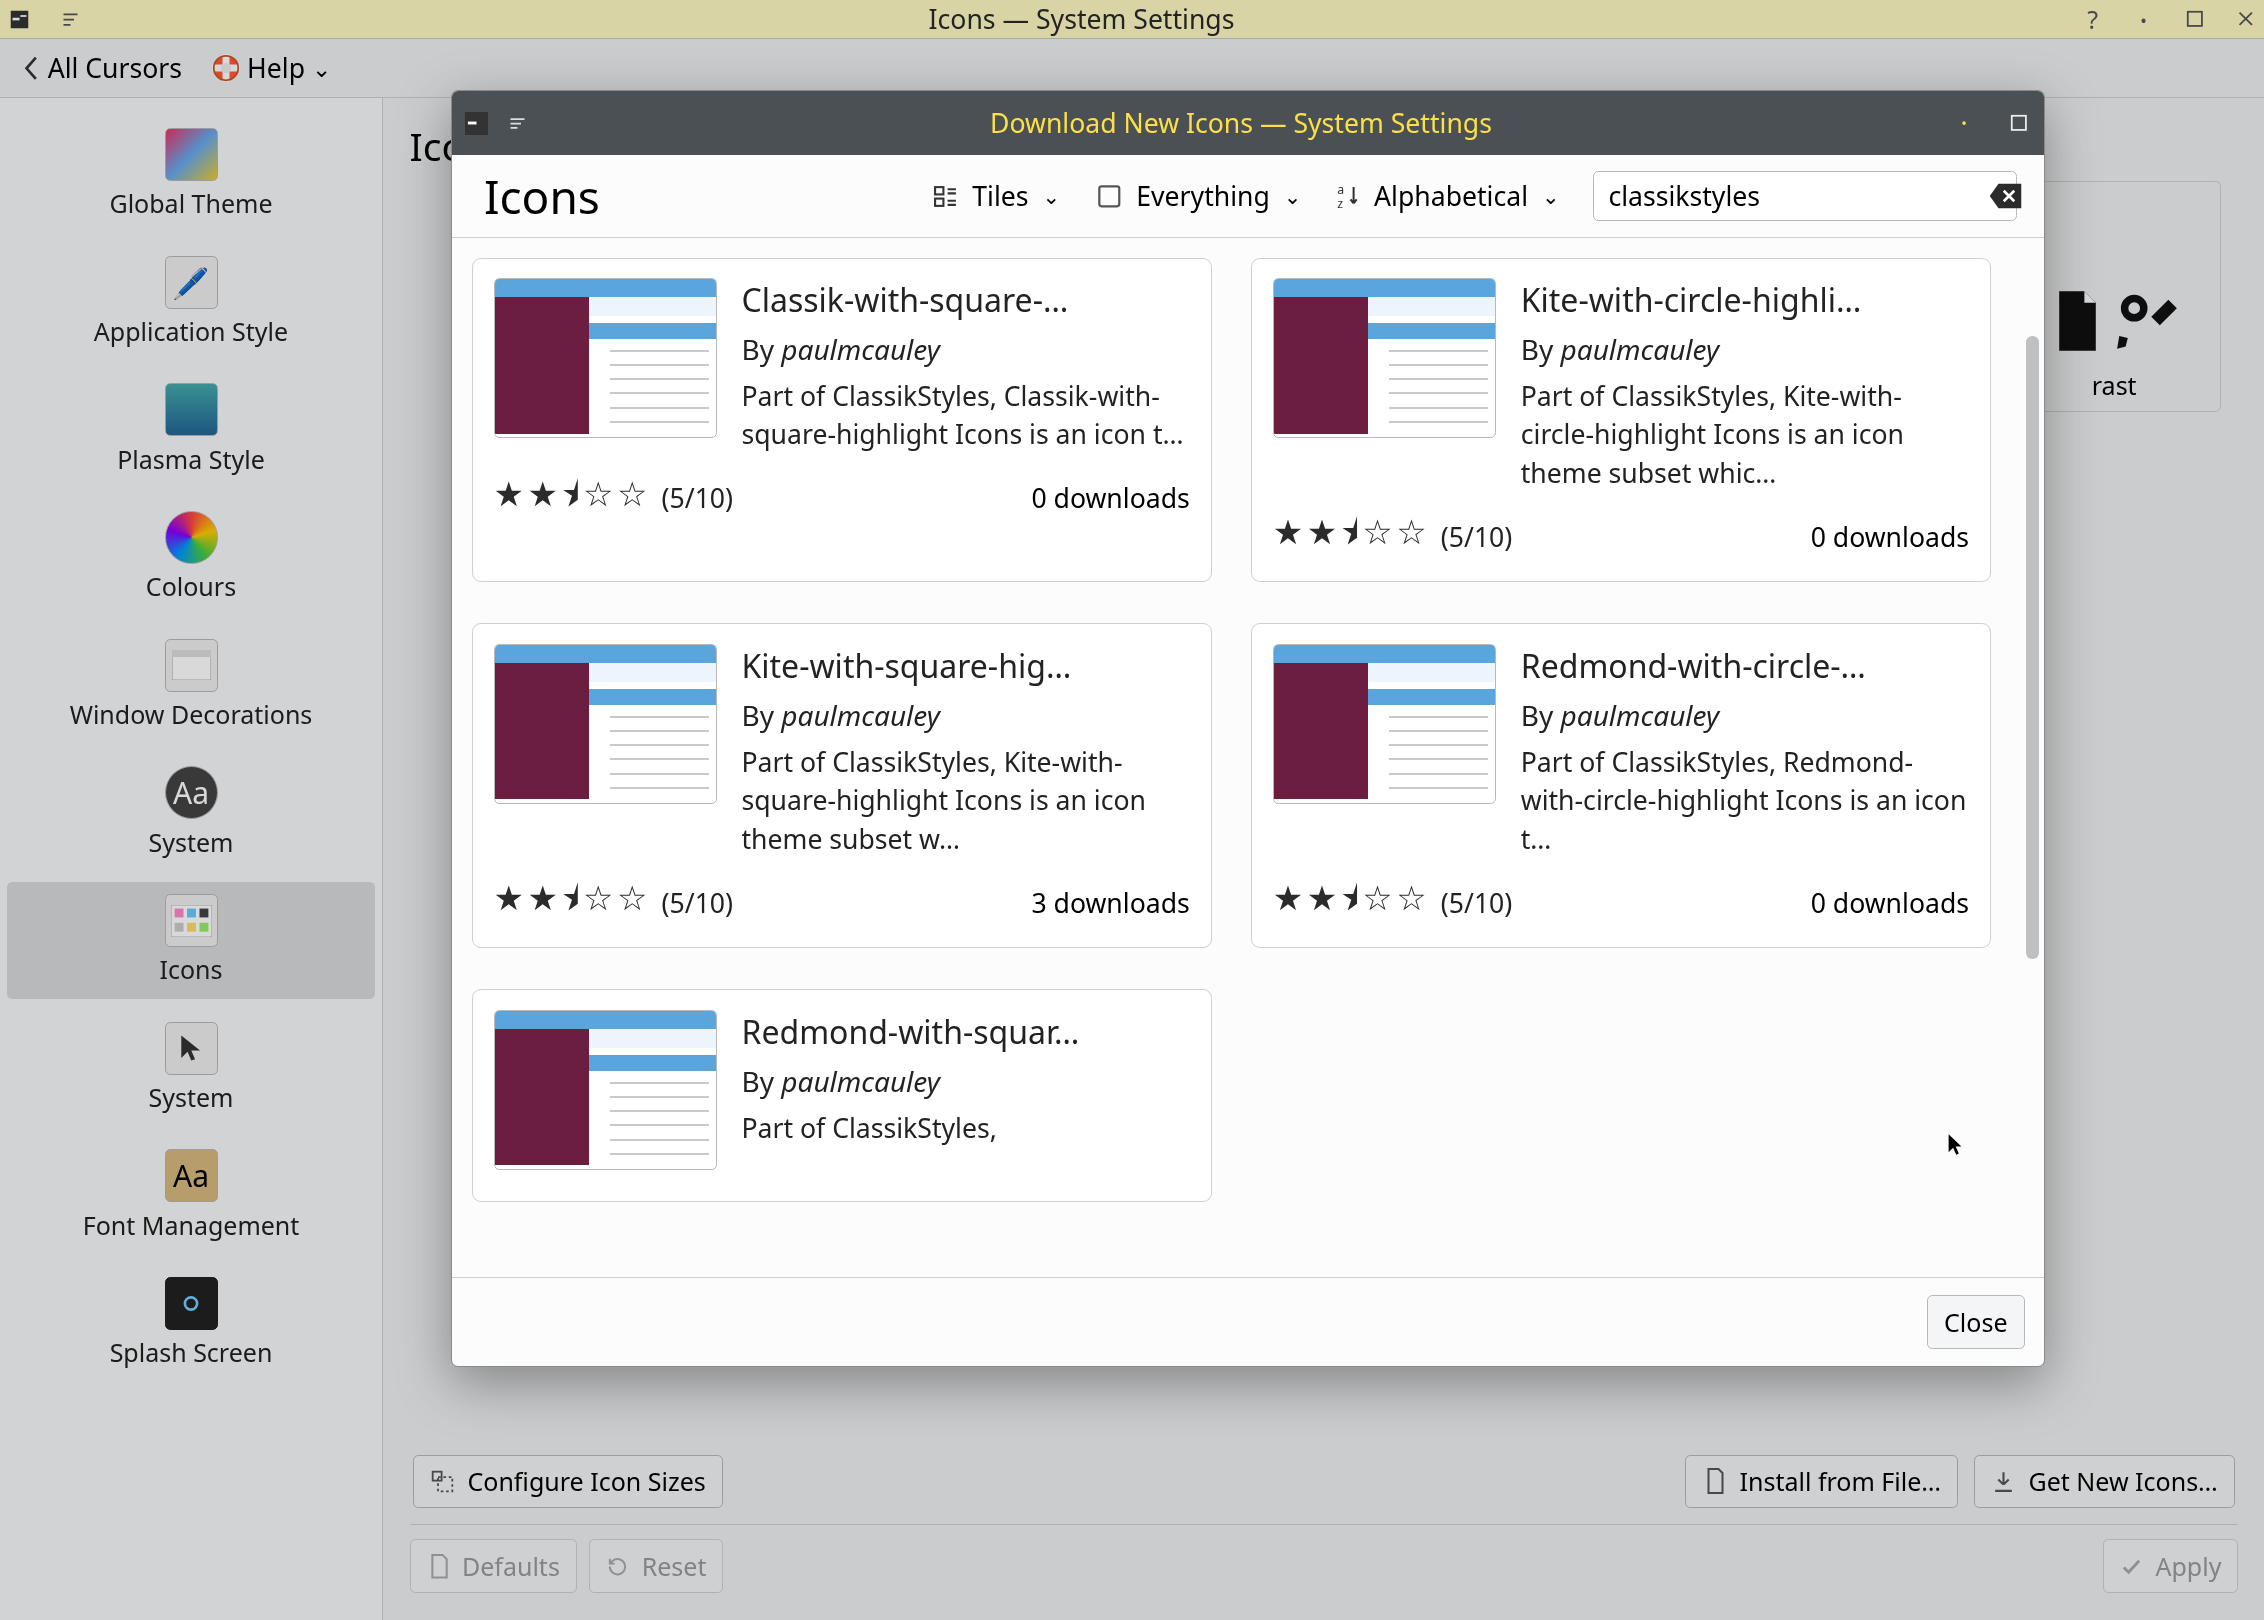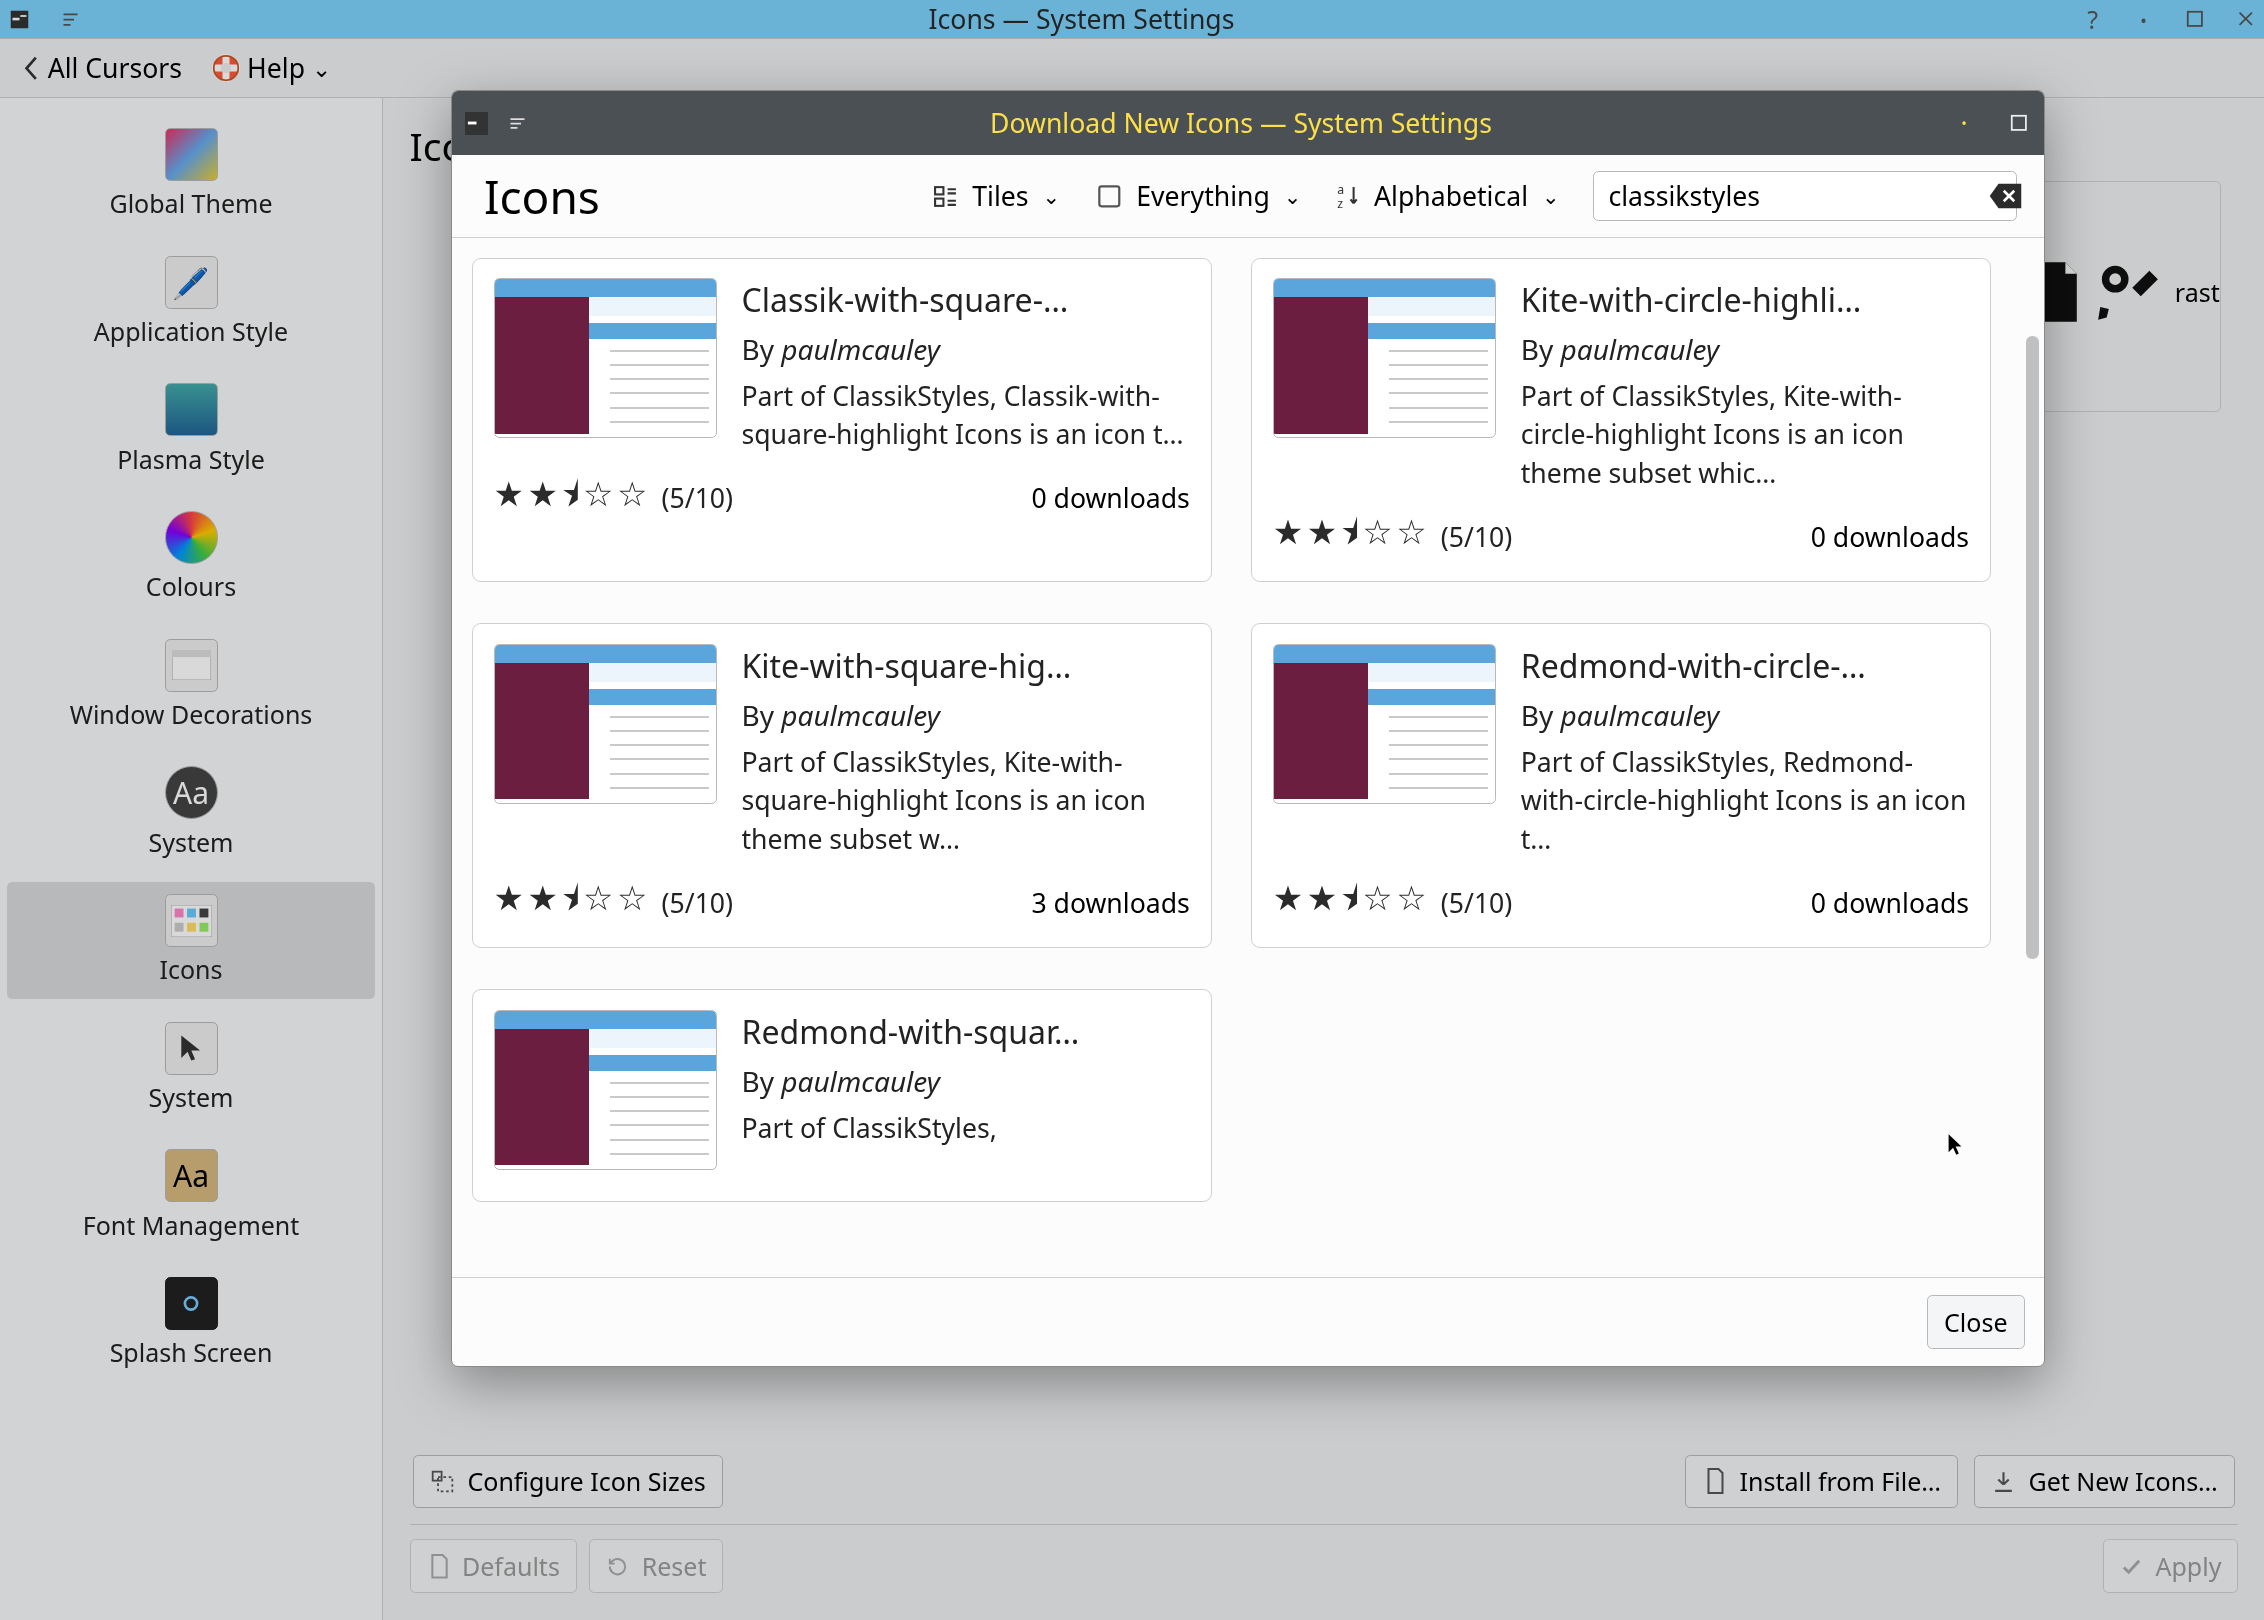--- a/index.html
+++ b/index.html
@@ -3,21 +3,21 @@
 <meta charset="utf-8">
 <style>
 *{box-sizing:border-box;margin:0;padding:0;font-family:"Noto Sans",Ubuntu,sans-serif}
 html,body{height:100%;width:100%;overflow:hidden}
 body{position:relative;background:#eff0f1;font-size:25px}
 
 
 .root{display:flex;flex-direction:column;width:2265px;height:1621px;position:relative}
 
 
-.titlebar-main{height:39px;display:flex;align-items:center;background:#7dd3fc;border-bottom:0.9px solid #c8c9ca;padding:0 8.9px 0 8.9px}
+.titlebar-main{height:39px;display:flex;align-items:center;background:#fef9c3;border-bottom:0.9px solid #c8c9ca;padding:0 8.9px 0 8.9px}
 .titlebar-main .left,.titlebar-main .right{display:flex;align-items:center;gap:30px}
 .titlebar-main .title{flex:1;text-align:center;font-size:26.6px;color:#2a2a2a}
 .titlebar-main .win-ic{width:21px;height:21px;color:#3b3b3b;display:flex;align-items:center;justify-content:center}
 
 
 .toolbar{height:59px;display:flex;align-items:center;gap:16px;padding:0 16px;border-bottom:0.9px solid #cfcfcf;font-size:26.6px}
 .toolbar .tb-btn{display:flex;align-items:center;gap:7px;padding:3.5px 7px}
 .toolbar .chev{font-size:23px}
 
 
@@ -26,21 +26,21 @@
 .sb-item{display:flex;flex-direction:column;align-items:center;gap:5.3px;padding:12.4px 7px;margin:5.3px 7px;border-radius:5.3px;cursor:pointer}
 .sb-item.selected{background:#d9dadb}
 .sb-item .ic{width:53px;height:53px;display:flex;align-items:center;justify-content:center;border:0.9px solid #b8b8b8;border-radius:5.3px;background:#efefef;font-size:30px}
 .sb-item .lbl{font-size:25px;color:#222}
 
 .mainpane{flex:1;display:flex;flex-direction:column;padding:21px 26.6px;position:relative;min-width:0}
 .mainpane h1{font-size:39px;font-weight:400;margin-bottom:17.7px}
 .main-grid{flex:1;position:relative}
 
 
-.bg-tile{position:absolute;right:17.7px;top:-8.9px;width:213px;height:231px;border:0.9px solid #d0d0d0;border-radius:5.3px;display:flex;flex-direction:row;align-items:center;justify-content:flex-end;gap:15px;padding-bottom:8.9px}
+.bg-tile{position:absolute;right:17.7px;top:-8.9px;width:213px;height:231px;border:0.9px solid #d0d0d0;border-radius:5.3px;display:flex;flex-direction:column;align-items:center;justify-content:flex-end;gap:15px;padding-bottom:8.9px}
 .bg-tile .docgear{font-size:57px;display:flex;gap:8.9px}
 .bg-tile .cap{font-size:25px}
 
 
 .footer-row1{display:flex;align-items:center;justify-content:space-between;padding:7px 3.5px}
 .footer-row1 .btn,.footer-row2 .btn,.dlg-footer .btn{display:flex;align-items:center;gap:12.4px;padding:8.9px 16px;border:0.9px solid #b7b8b9;border-radius:5.3px;background:#f4f5f6;font-size:25px;cursor:pointer}
 .footer-row1 .btn.disabled,.footer-row2 .btn.disabled{color:#9a9a9a;border-color:#d0d0d0}
 .footer-row2{display:flex;align-items:center;justify-content:space-between;padding:14px 0 7px 0;border-top:0.9px solid #cfcfcf;margin-top:8.9px}
 .footer-row2 .left{display:flex;gap:12.4px}
 

